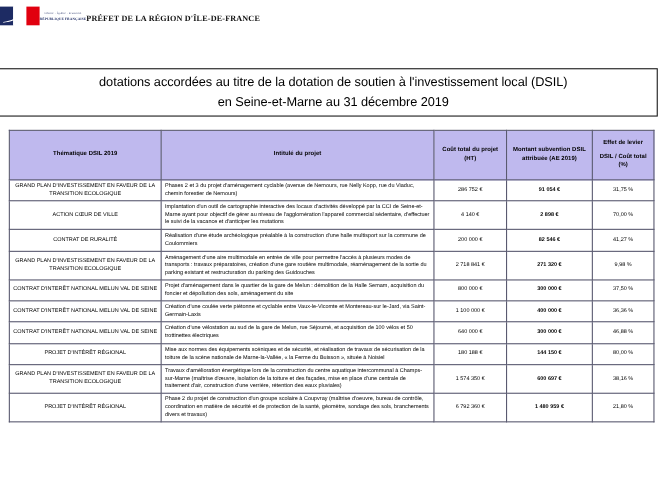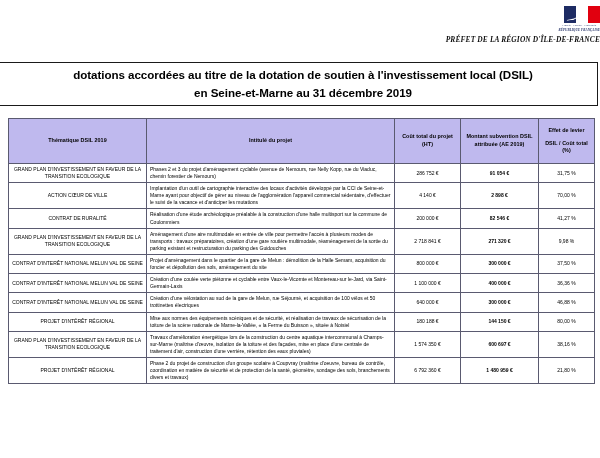--- a/index.html
+++ b/index.html
@@ -14,23 +14,22 @@
     font-family: "Liberation Sans", sans-serif;
     color: #000000;
     position: relative;
   }
 
   
   .logo-block {
     width: 100%;
     padding-top: 6px;
     display: flex;
-    flex-direction: column;
-    align-items: flex-end;
-    font-style: italic;
+    flex-direction: row;
+    align-items: center;
   }
   .flag {
     width: 36px;
     height: 17px;
     display: flex;
     position: relative;
   }
   .flag .band {
     flex: 1 1 33.333%;
     height: 100%;
@@ -80,21 +79,21 @@
     height: 44px;
     border: 1.6px solid #1a1a1a;
     box-sizing: border-box;
     display: flex;
     align-items: center;
     justify-content: center;
     background: #ffffff;
   }
   .title-text {
     font-size: 11.6px;
-    font-weight: bold;
+    font-weight: normal;
     line-height: 1.55;
     text-align: center;
     letter-spacing: -0.05px;
     padding-left: 14px;
     white-space: pre-line;
   }
 
   
   .table-wrap {
     position: absolute;

